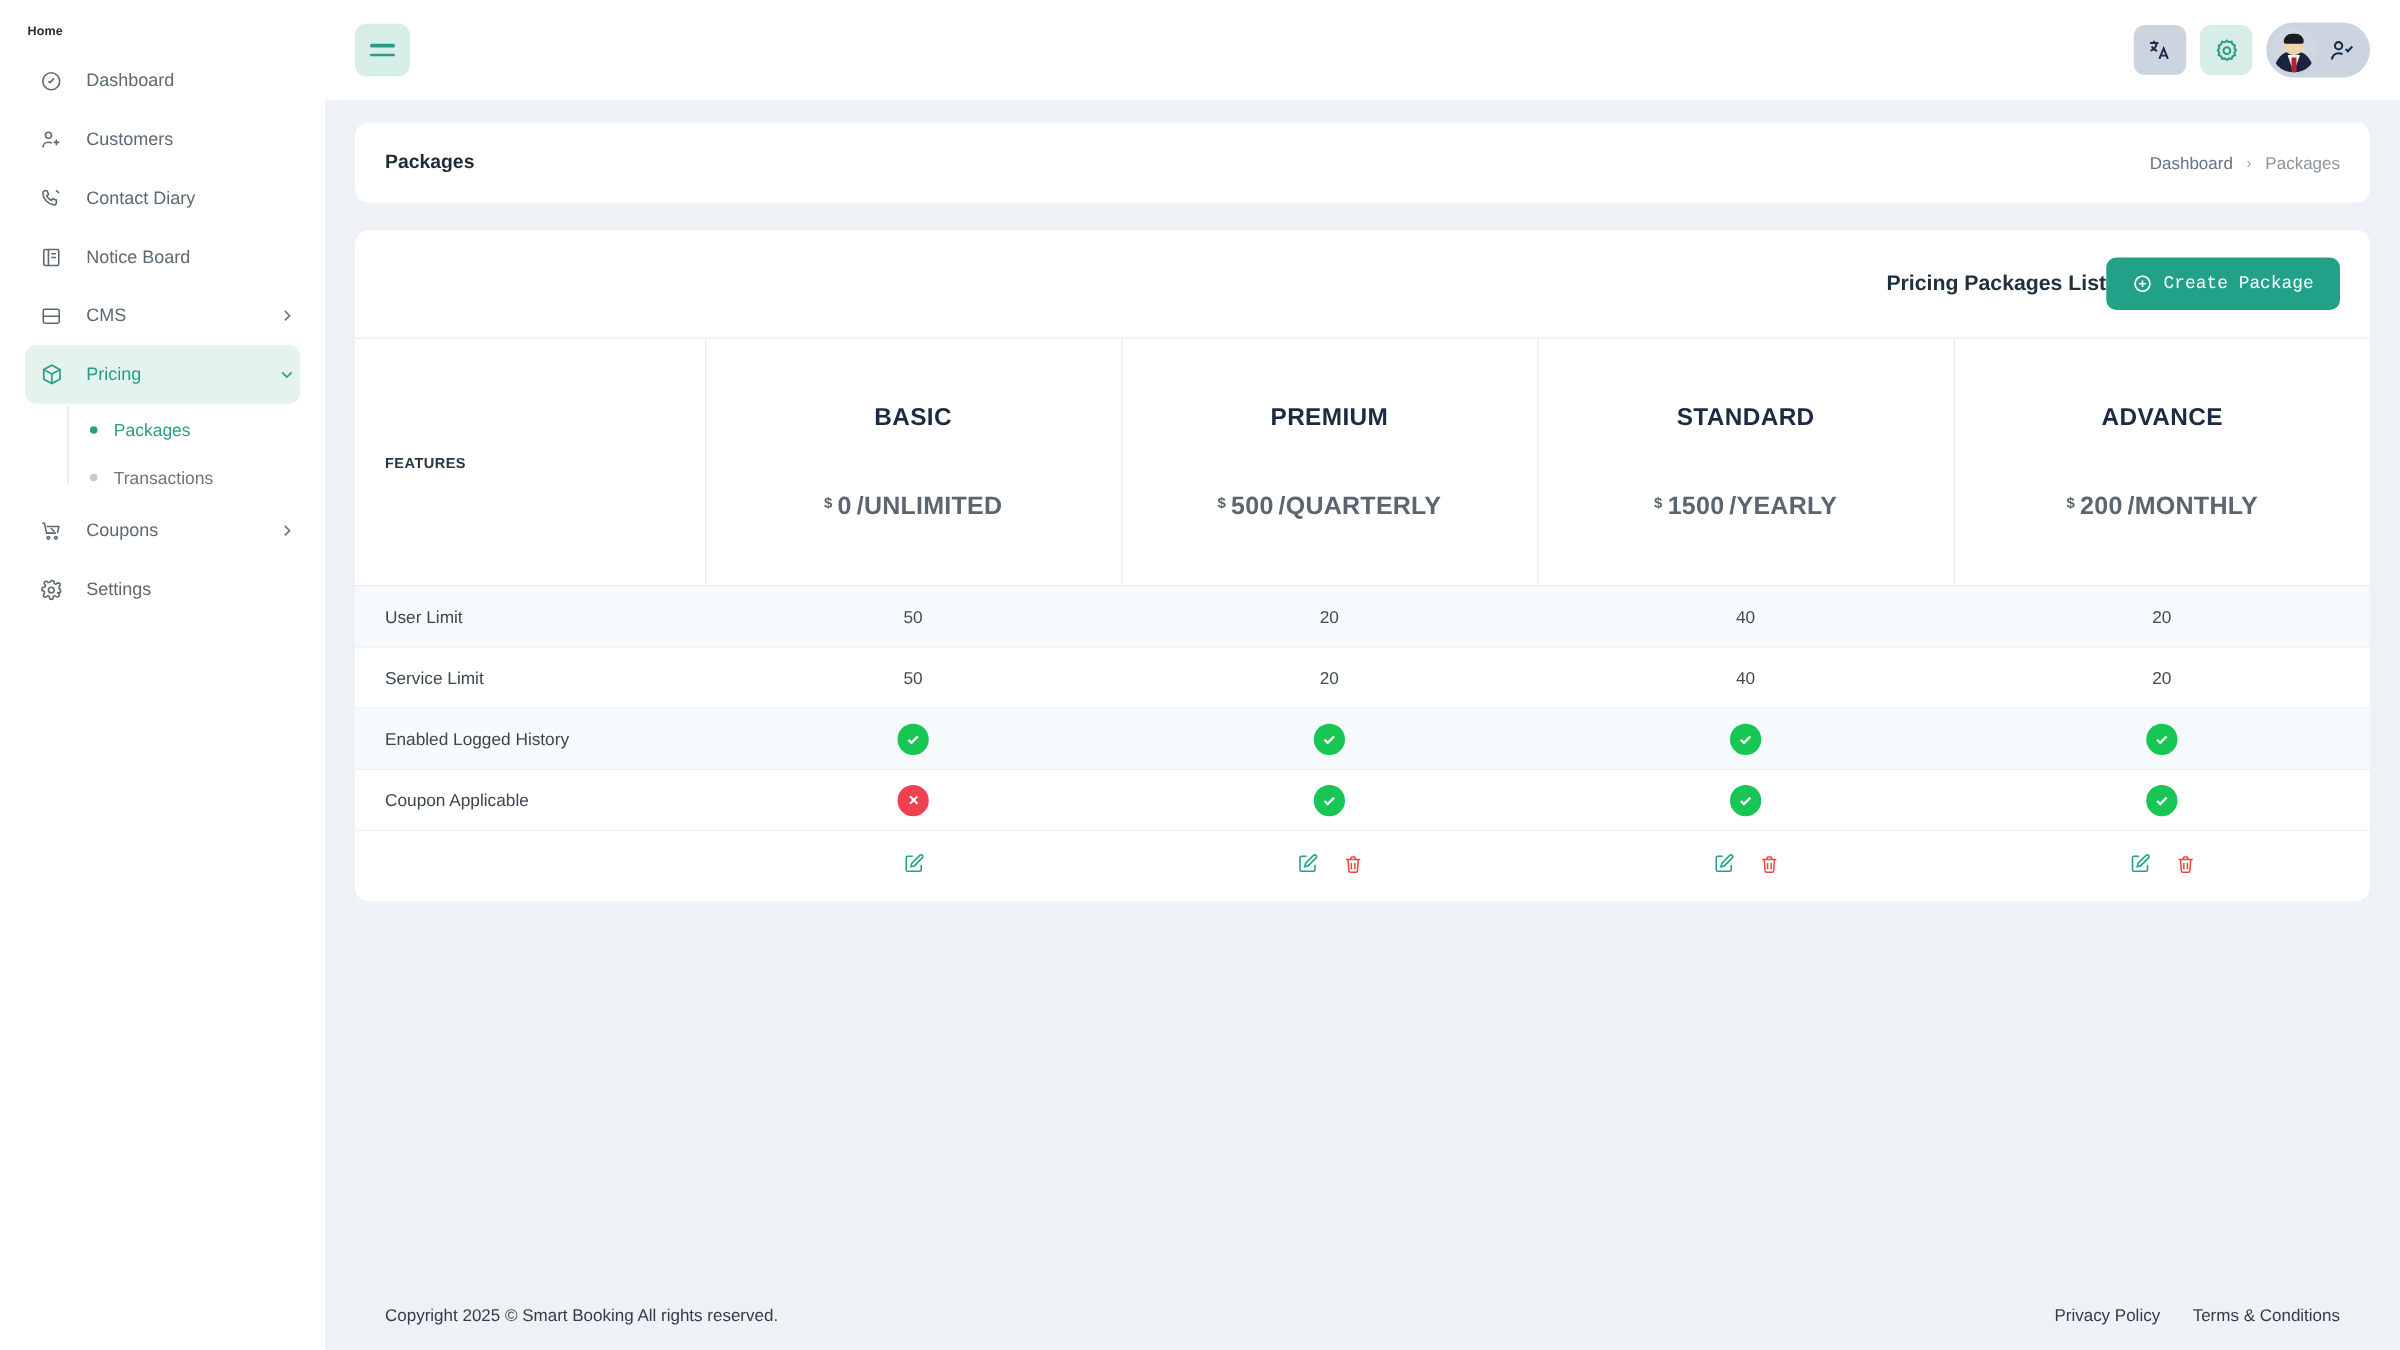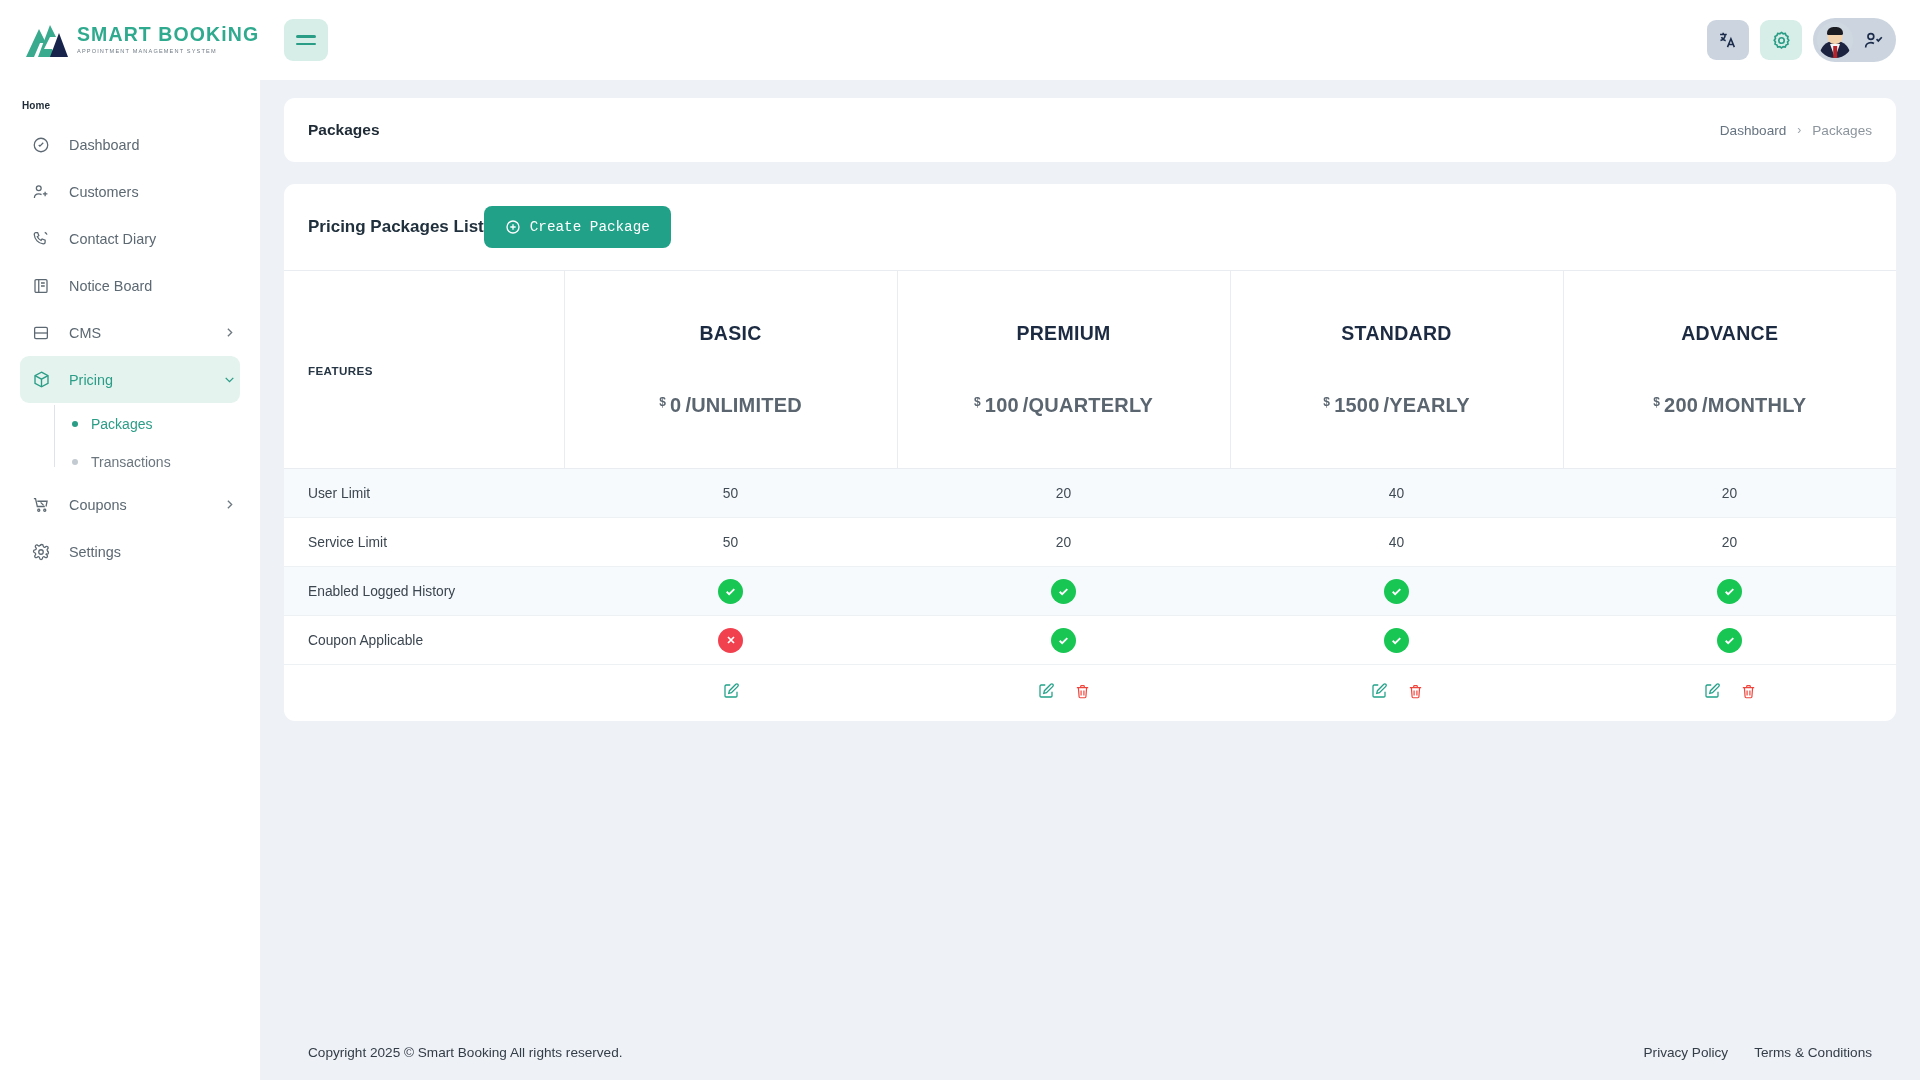--- a/index.html
+++ b/index.html
@@ -119,21 +119,21 @@
     padding: 0 24px; margin-bottom: 22px;
   }
   .bc-title { font-size: 15.5px; font-weight: 700; color: #1e2a35; }
   .bc-right { display: flex; align-items: center; gap: 11px; font-size: 13.6px; }
   .bc-link { color: #667380; cursor: pointer; }
   .bc-sep { color: #9aa4ad; font-size: 12px; }
   .bc-current { color: #8c959d; }
 
   .table-card { padding: 0; overflow: hidden; }
   .tc-head {
-    height: 86px; display: flex; align-items: center; justify-content: flex-start;
+    height: 86px; display: flex; align-items: center; justify-content: flex-end;
     padding: 0 24px;
   }
   .tc-title { font-size: 17px; font-weight: 700; color: #20303d; }
   .btn-create {
     background: #21a188; color: #fff; border: none; border-radius: 8px;
     height: 42px; padding: 0 21px; font-size: 14.3px; font-weight: 500;
     display: flex; align-items: center; gap: 9px; cursor: pointer;
     font-family: Liberation Mono, monospace;
   }
 
@@ -190,33 +190,20 @@
   .foot-right { display: flex; gap: 26px; }
   .foot-link { font-size: 13.6px; color: #333d47; cursor: pointer; text-decoration: none; }
 </style>
 </head>
 <body>
 
 <div class="app">
 
   <aside class="sidebar">
 
-    <div class="logo-wrap">
-      <div class="logo-mark">
-        <svg width="42" height="34" viewBox="0 0 42 34">
-          <path d="M12 34 L24 2 L30 14 L24 14 L18 26 L26 26 L30 34 Z" fill="#3aaa8e"></path>
-          <path d="M24 34 L33 10 L42 34 Z" fill="#17234a"></path>
-          <path d="M0 34 L13 6 L20 20 L14 20 L8 34 Z" fill="#3aaa8e"></path>
-        </svg>
-      </div>
-      <div class="logo-text">
-        <div class="logo-title">SMART BOOKiNG</div>
-        <div class="logo-sub">APPOINTMENT MANAGEMENT SYSTEM</div>
-      </div>
-    </div>
 
     <nav class="nav">
 
       <div class="nav-section">Home</div>
 
       <div class="nav-item">
         <span class="ico">
           <svg width="18" height="18" viewBox="0 0 24 24" fill="none" stroke="currentColor" stroke-width="1.7">
             <circle cx="12" cy="12" r="9"></circle>
               <path d="M15 9l-4.5 4.5L9 12"></path>
@@ -408,21 +395,21 @@
                 <div class="pkg-price">
                   <span class="cur">$</span>
                   <span>0</span>
                   <span>/UNLIMITED</span>
                 </div>
               </th>
               <th>
                 <div class="pkg-name">PREMIUM</div>
                 <div class="pkg-price">
                   <span class="cur">$</span>
-                  <span>100</span>
+                  <span>500</span>
                   <span>/QUARTERLY</span>
                 </div>
               </th>
               <th>
                 <div class="pkg-name">STANDARD</div>
                 <div class="pkg-price">
                   <span class="cur">$</span>
                   <span>1500</span>
                   <span>/YEARLY</span>
                 </div>

